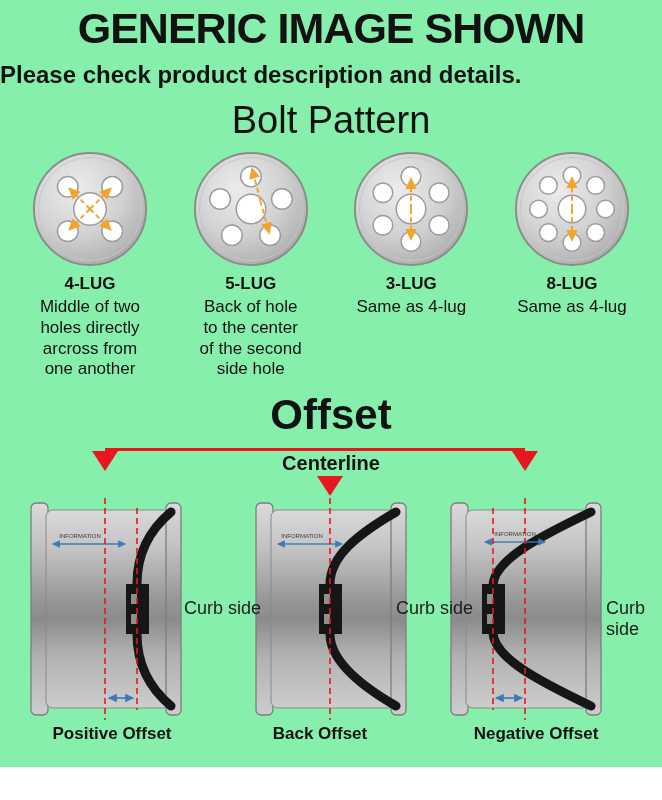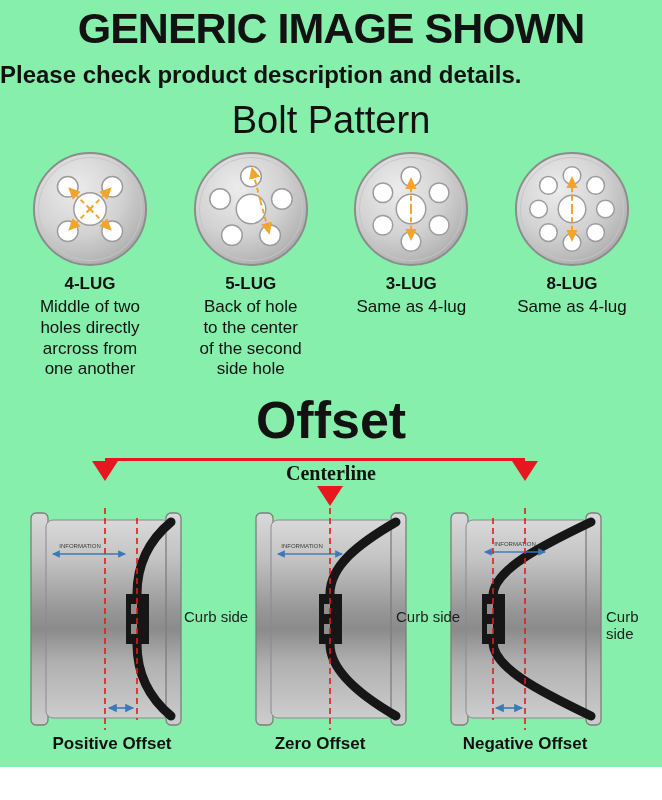--- a/index.html
+++ b/index.html
@@ -10,34 +10,34 @@
   .subtitle{font-size:29px;font-weight:400;text-align:center;margin-top:4px;color:#1d1d1d;}
   .note{font-size:24px;font-weight:700;text-align:left;margin-top:10px;}
 
   .bolt-heading{font-size:38px;font-weight:400;text-align:center;margin-top:10px;}
   .bolt-row{display:flex;justify-content:space-between;padding:8px 12px 0;}
   .bolt-col{width:156px;text-align:center;}
   .bolt-svg{width:118px;height:118px;display:block;margin:0 auto;}
   .bolt-label{font-size:17px;font-weight:700;margin-top:6px;}
   .bolt-desc{font-size:17px;line-height:1.22;width:112px;margin:3px auto 0;}
 
-  .offset-heading{font-size:52px;font-weight:800;text-align:center;margin-top:14px;line-height:1;}
+  .offset-heading{font-size:42px;font-weight:800;text-align:center;margin-top:14px;line-height:1;}
   .offset-diagram{position:relative;height:312px;margin-top:2px;}
   .centerline-bar{position:absolute;left:105px;top:10px;width:420px;height:3px;background:#e8171f;}
   .tri{position:absolute;width:0;height:0;border-left:13px solid transparent;border-right:13px solid transparent;border-top:20px solid #e8171f;}
   .tri-left{left:92px;top:13px;}
   .tri-mid{left:317px;top:38px;}
   .tri-right{left:512px;top:13px;}
-  .centerline-label{position:absolute;left:0;right:0;top:14px;text-align:center;font-size:20px;font-weight:600;font-family:Liberation Serif, serif;}
+  .centerline-label{position:absolute;left:0;right:0;top:14px;text-align:center;font-size:20px;font-weight:600;}
   .offset-svg{position:absolute;width:170px;height:222px;top:60px;}
   .w1{left:25px;}.w2{left:250px;}.w3{left:445px;}
-  .curb{position:absolute;top:160px;font-size:15px;color:#1d1d1d;}
+  .curb{position:absolute;top:160px;font-size:18px;color:#1d1d1d;}
   .curb1{left:184px;}.curb2{left:396px;}.curb3{left:606px;}
   .offset-label{position:absolute;top:286px;transform:translateX(-50%);font-size:17px;font-weight:700;white-space:nowrap;}
-  .ol1{left:112px;}.ol2{left:320px;}.ol3{left:525px;}
+  .ol1{left:112px;}.ol2{left:320px;}.ol3{left:536px;}
 </style>
 </head>
 <body>
 
 <div class="page">
 
   <svg width="0" height="0" style="position:absolute" aria-hidden="true">
     <defs>
       <radialGradient id="discG" cx="38%" cy="32%" r="75%">
         <stop offset="0%" stop-color="#ececec"></stop>
@@ -225,17 +225,17 @@
         <line x1="64" y1="200" x2="51" y2="200" marker-end="url(#arrB)"></line>
         <line x1="64" y1="200" x2="77" y2="200" marker-end="url(#arrB)"></line>
       </g>
     </svg>
 
     <div class="curb curb1">Curb side</div>
     <div class="curb curb2">Curb side</div>
     <div class="curb curb3">Curb side</div>
 
     <div class="offset-label ol1">Positive Offset</div>
-    <div class="offset-label ol2">Zero Offset</div>
+    <div class="offset-label ol2">Back Offset</div>
     <div class="offset-label ol3">Negative Offset</div>
   </div>
 
 </div>
 
 </body></html>

